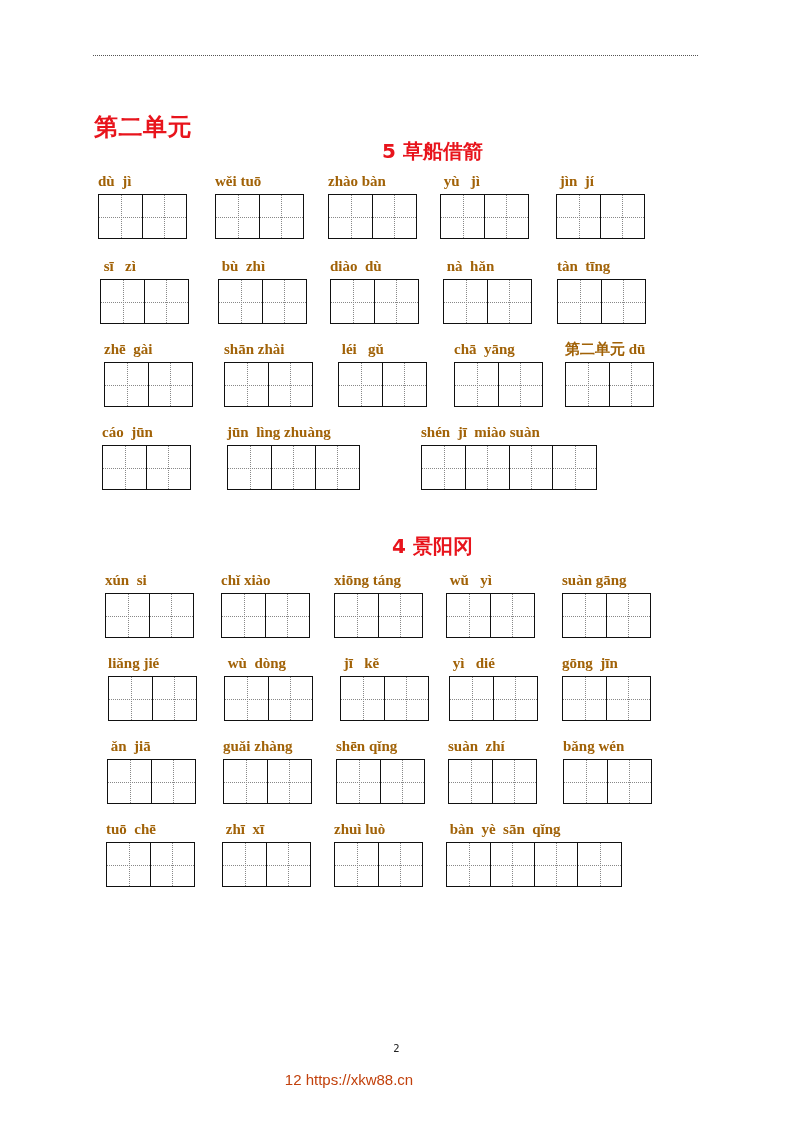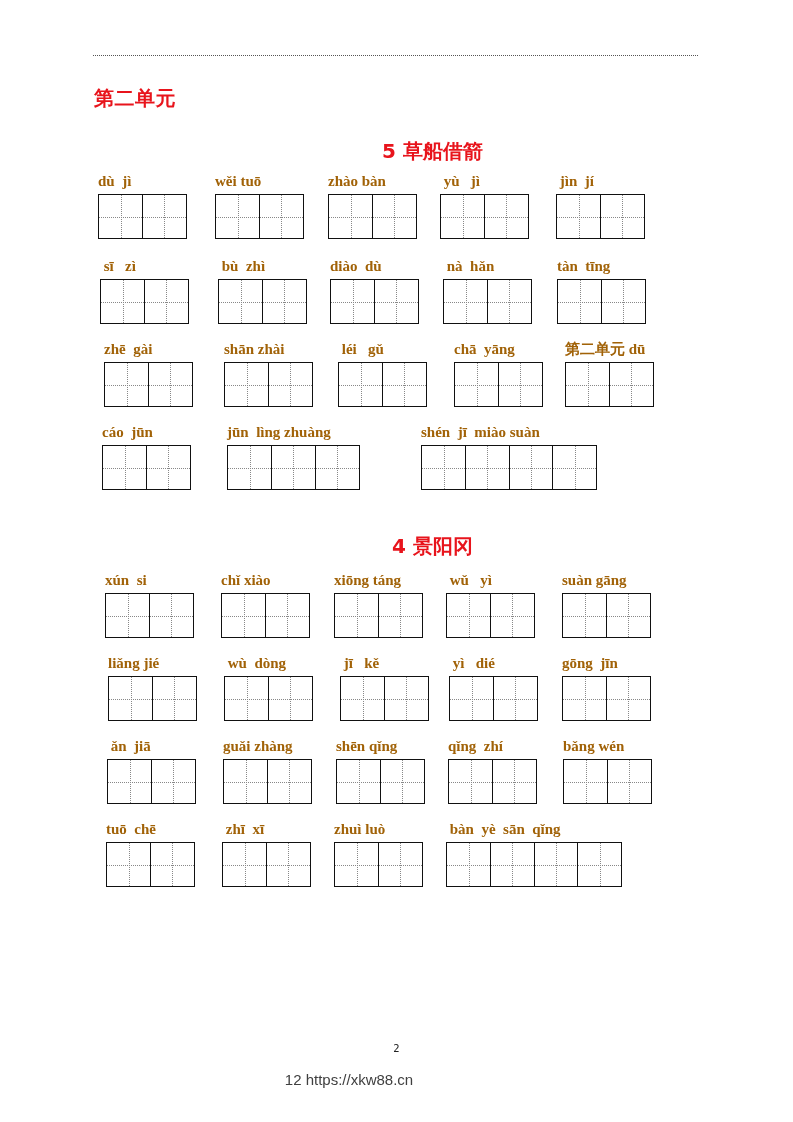--- a/index.html
+++ b/index.html
@@ -1,39 +1,39 @@
 <!DOCTYPE html>
 <html><head>
   <meta charset="utf-8">
   <style>
     html, body { margin: 0; padding: 0; background: #ffffff; }
     body { width: 793px; height: 1122px; position: relative; overflow: hidden;
       font-family: "DejaVu Sans", sans-serif; color: #000; }
     .top-rule { position: absolute; left: 93px; top: 55px; width: 605px; height: 0;
       border-top: 1.5px dotted #555; }
-    .unit-title { position: absolute; left: 94px; top: 85px; font-size: 20px; font-weight: bold;
+    .unit-title { position: absolute; left: 94px; top: 111px; font-size: 24px; font-weight: bold;
       color: #e8141c; letter-spacing: 0.5px; }
     .lesson-title { position: absolute; left: 0; width: 793px; text-align: center; font-size: 20px;
       font-weight: bold; color: #e8141c; padding-left: 36px; }
     .item { position: absolute; }
     .pinyin { position: absolute; left: 0; top: 0; white-space: pre;
       font-family: Liberation Serif, serif; font-weight: bold; font-size: 15px; line-height: 18px;
       color: #a16207; }
     .boxes { position: absolute; left: 0; top: 22px; display: flex; }
     .cell { width: 45px; height: 45px; border: 1.2px solid #111; margin-left: -1.2px; position: relative;
       box-sizing: border-box; background: #fff; }
     .cell:first-child { margin-left: 0; }
     .cell::before { content: ""; position: absolute; left: 50%; top: 0; bottom: 0;
       border-left: 1px dotted #888; }
     .cell::after { content: ""; position: absolute; top: 50%; left: 0; right: 0;
       border-top: 1px dotted #888; }
     .page-num { position: absolute; left: 0; width: 793px; top: 1043px; text-align: center;
       font-size: 10px; color: #222; }
     .footer { position: absolute; left: 0; width: 698px; top: 1071px; text-align: center;
-      font-size: 15px; color: #404040; font-family: "Liberation Sans", sans-serif; }
+      font-size: 15px; color: #c2410c; font-family: "Liberation Sans", sans-serif; }
   </style>
 </head>
 <body>
 
 <div class="top-rule"></div>
 <div class="unit-title">第二单元</div>
 
 <div id="lessons-root">
     <div class="lesson-title" style="top: 138px;">5 草船借箭</div>
     <div class="item" style="left: 98px; top: 172px;">
@@ -251,21 +251,21 @@
       </div>
     </div>
     <div class="item" style="left: 336px; top: 737px;">
       <div class="pinyin">shēn qǐng</div>
       <div class="boxes">
         <div class="cell"></div>
         <div class="cell"></div>
       </div>
     </div>
     <div class="item" style="left: 448px; top: 737px;">
-      <div class="pinyin">qǐng  zhí</div>
+      <div class="pinyin">suàn  zhí</div>
       <div class="boxes">
         <div class="cell"></div>
         <div class="cell"></div>
       </div>
     </div>
     <div class="item" style="left: 563px; top: 737px;">
       <div class="pinyin">bǎng wén</div>
       <div class="boxes">
         <div class="cell"></div>
         <div class="cell"></div>

